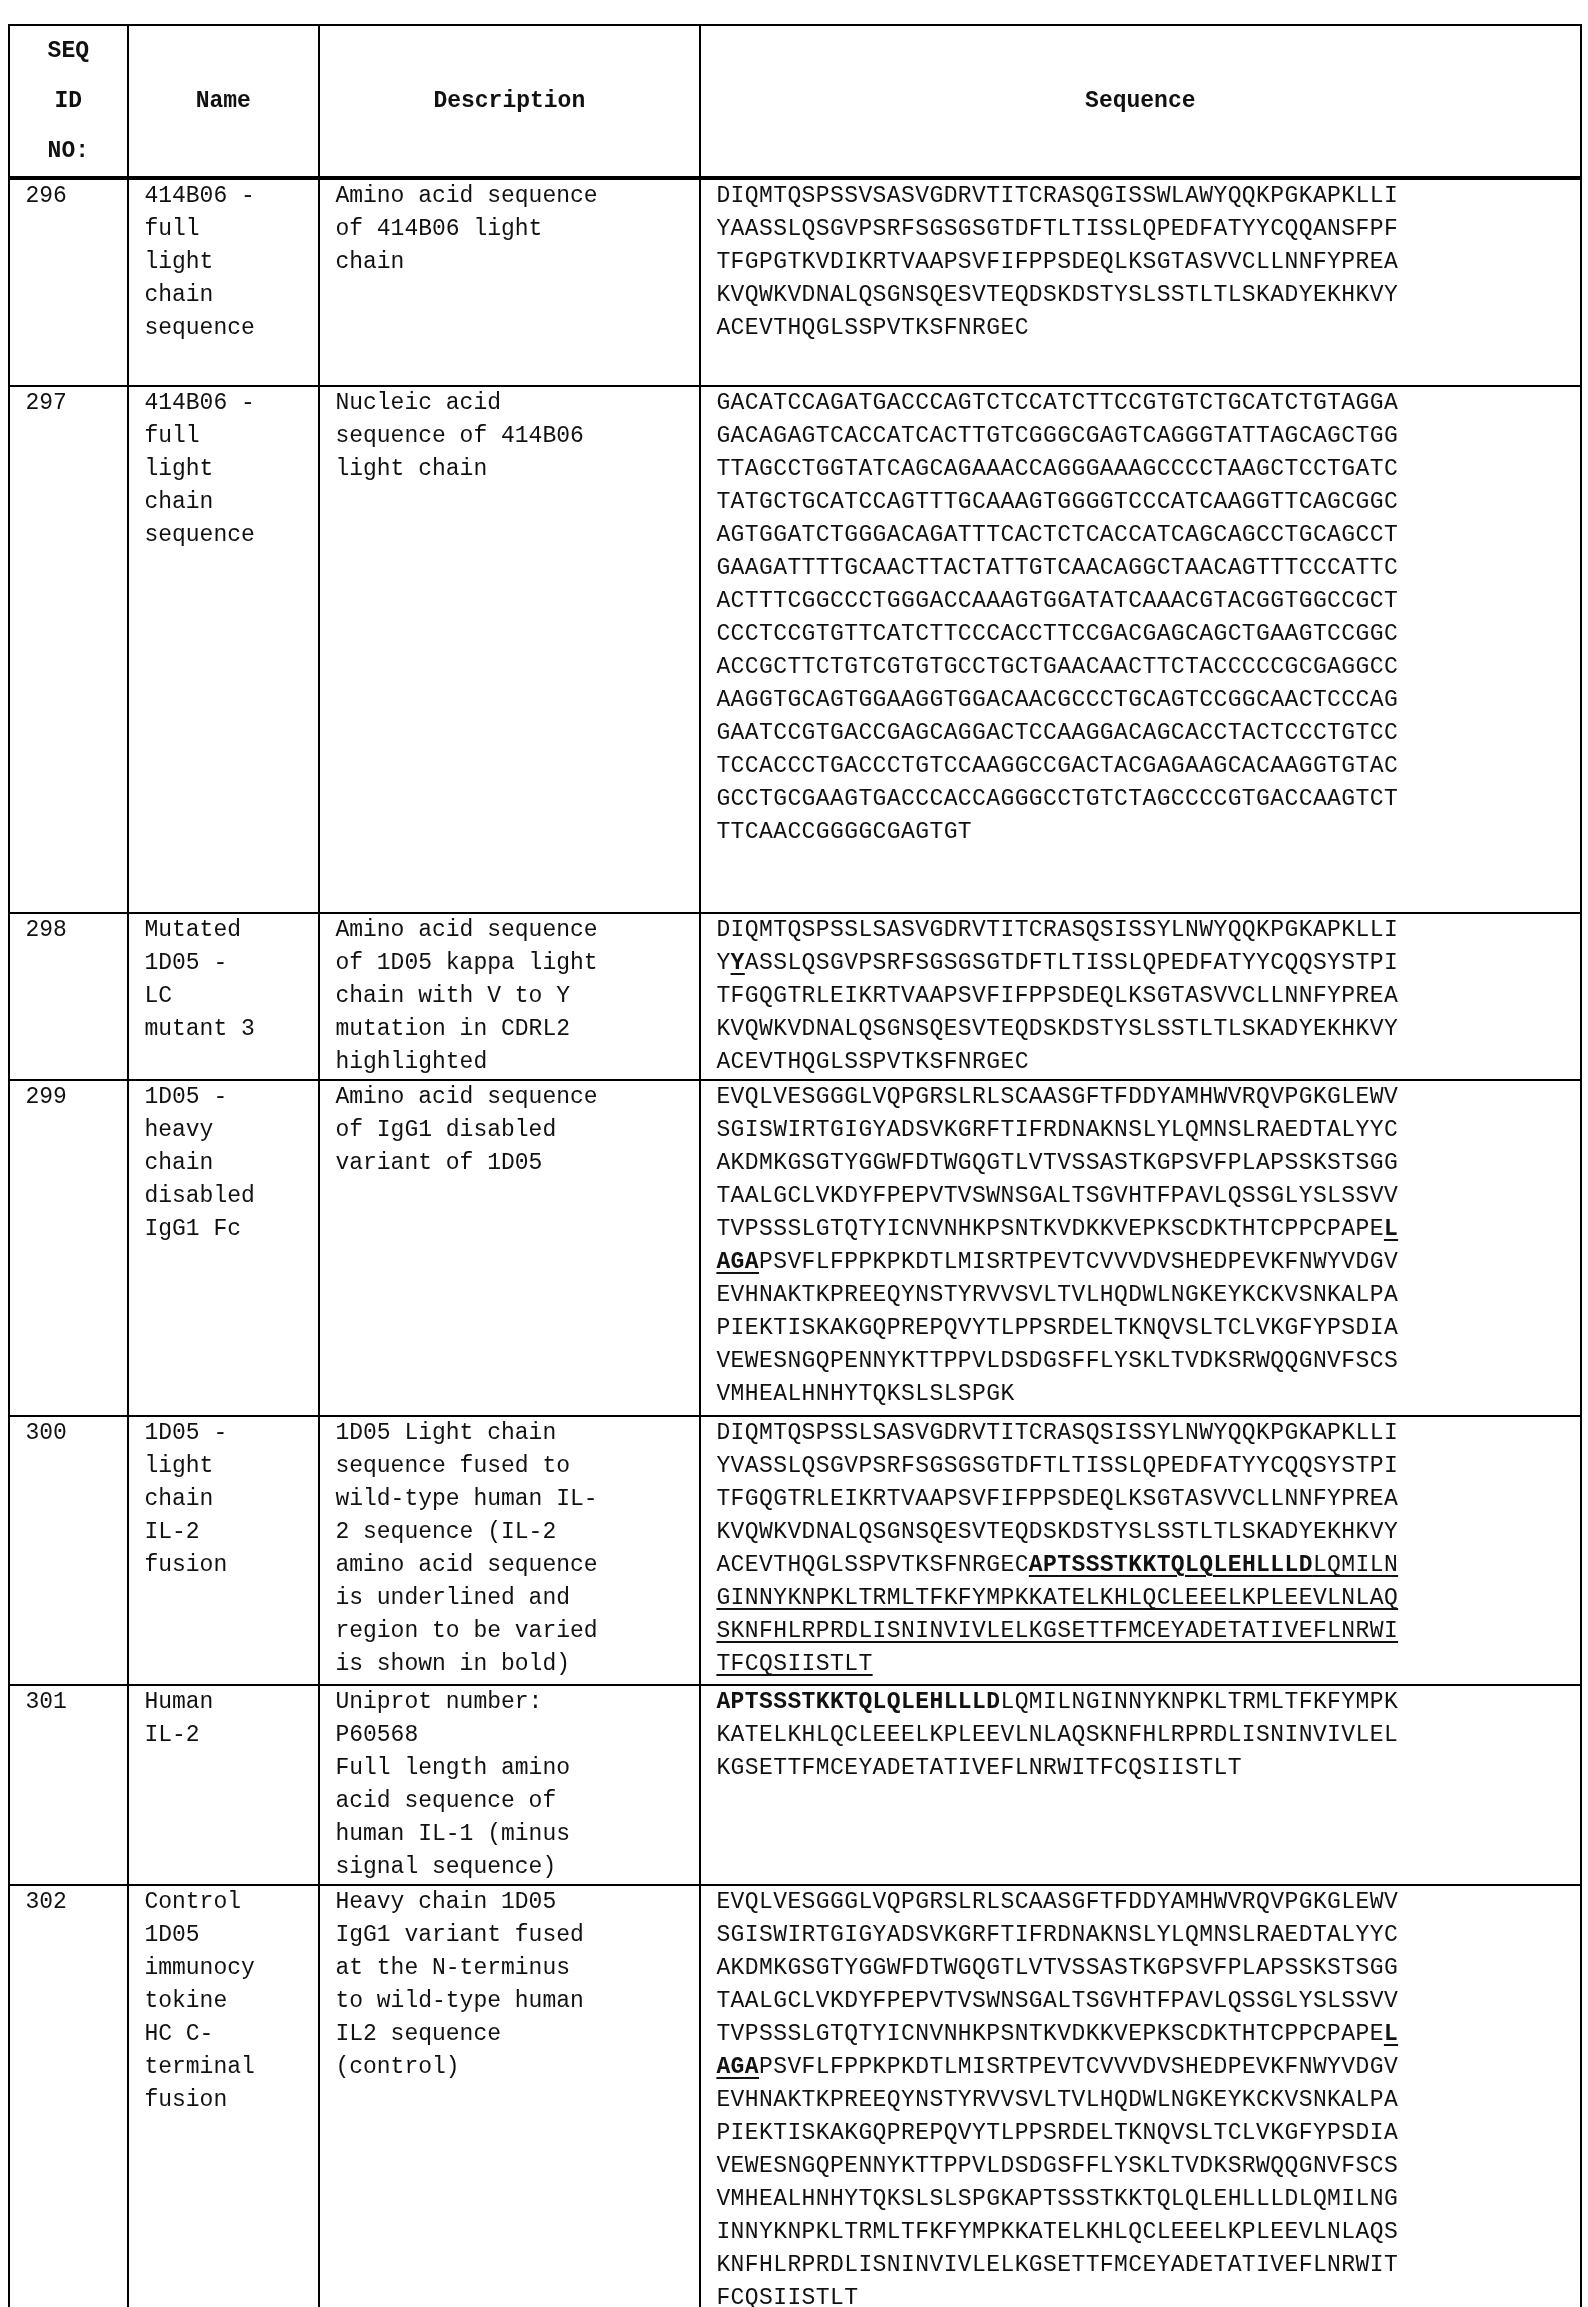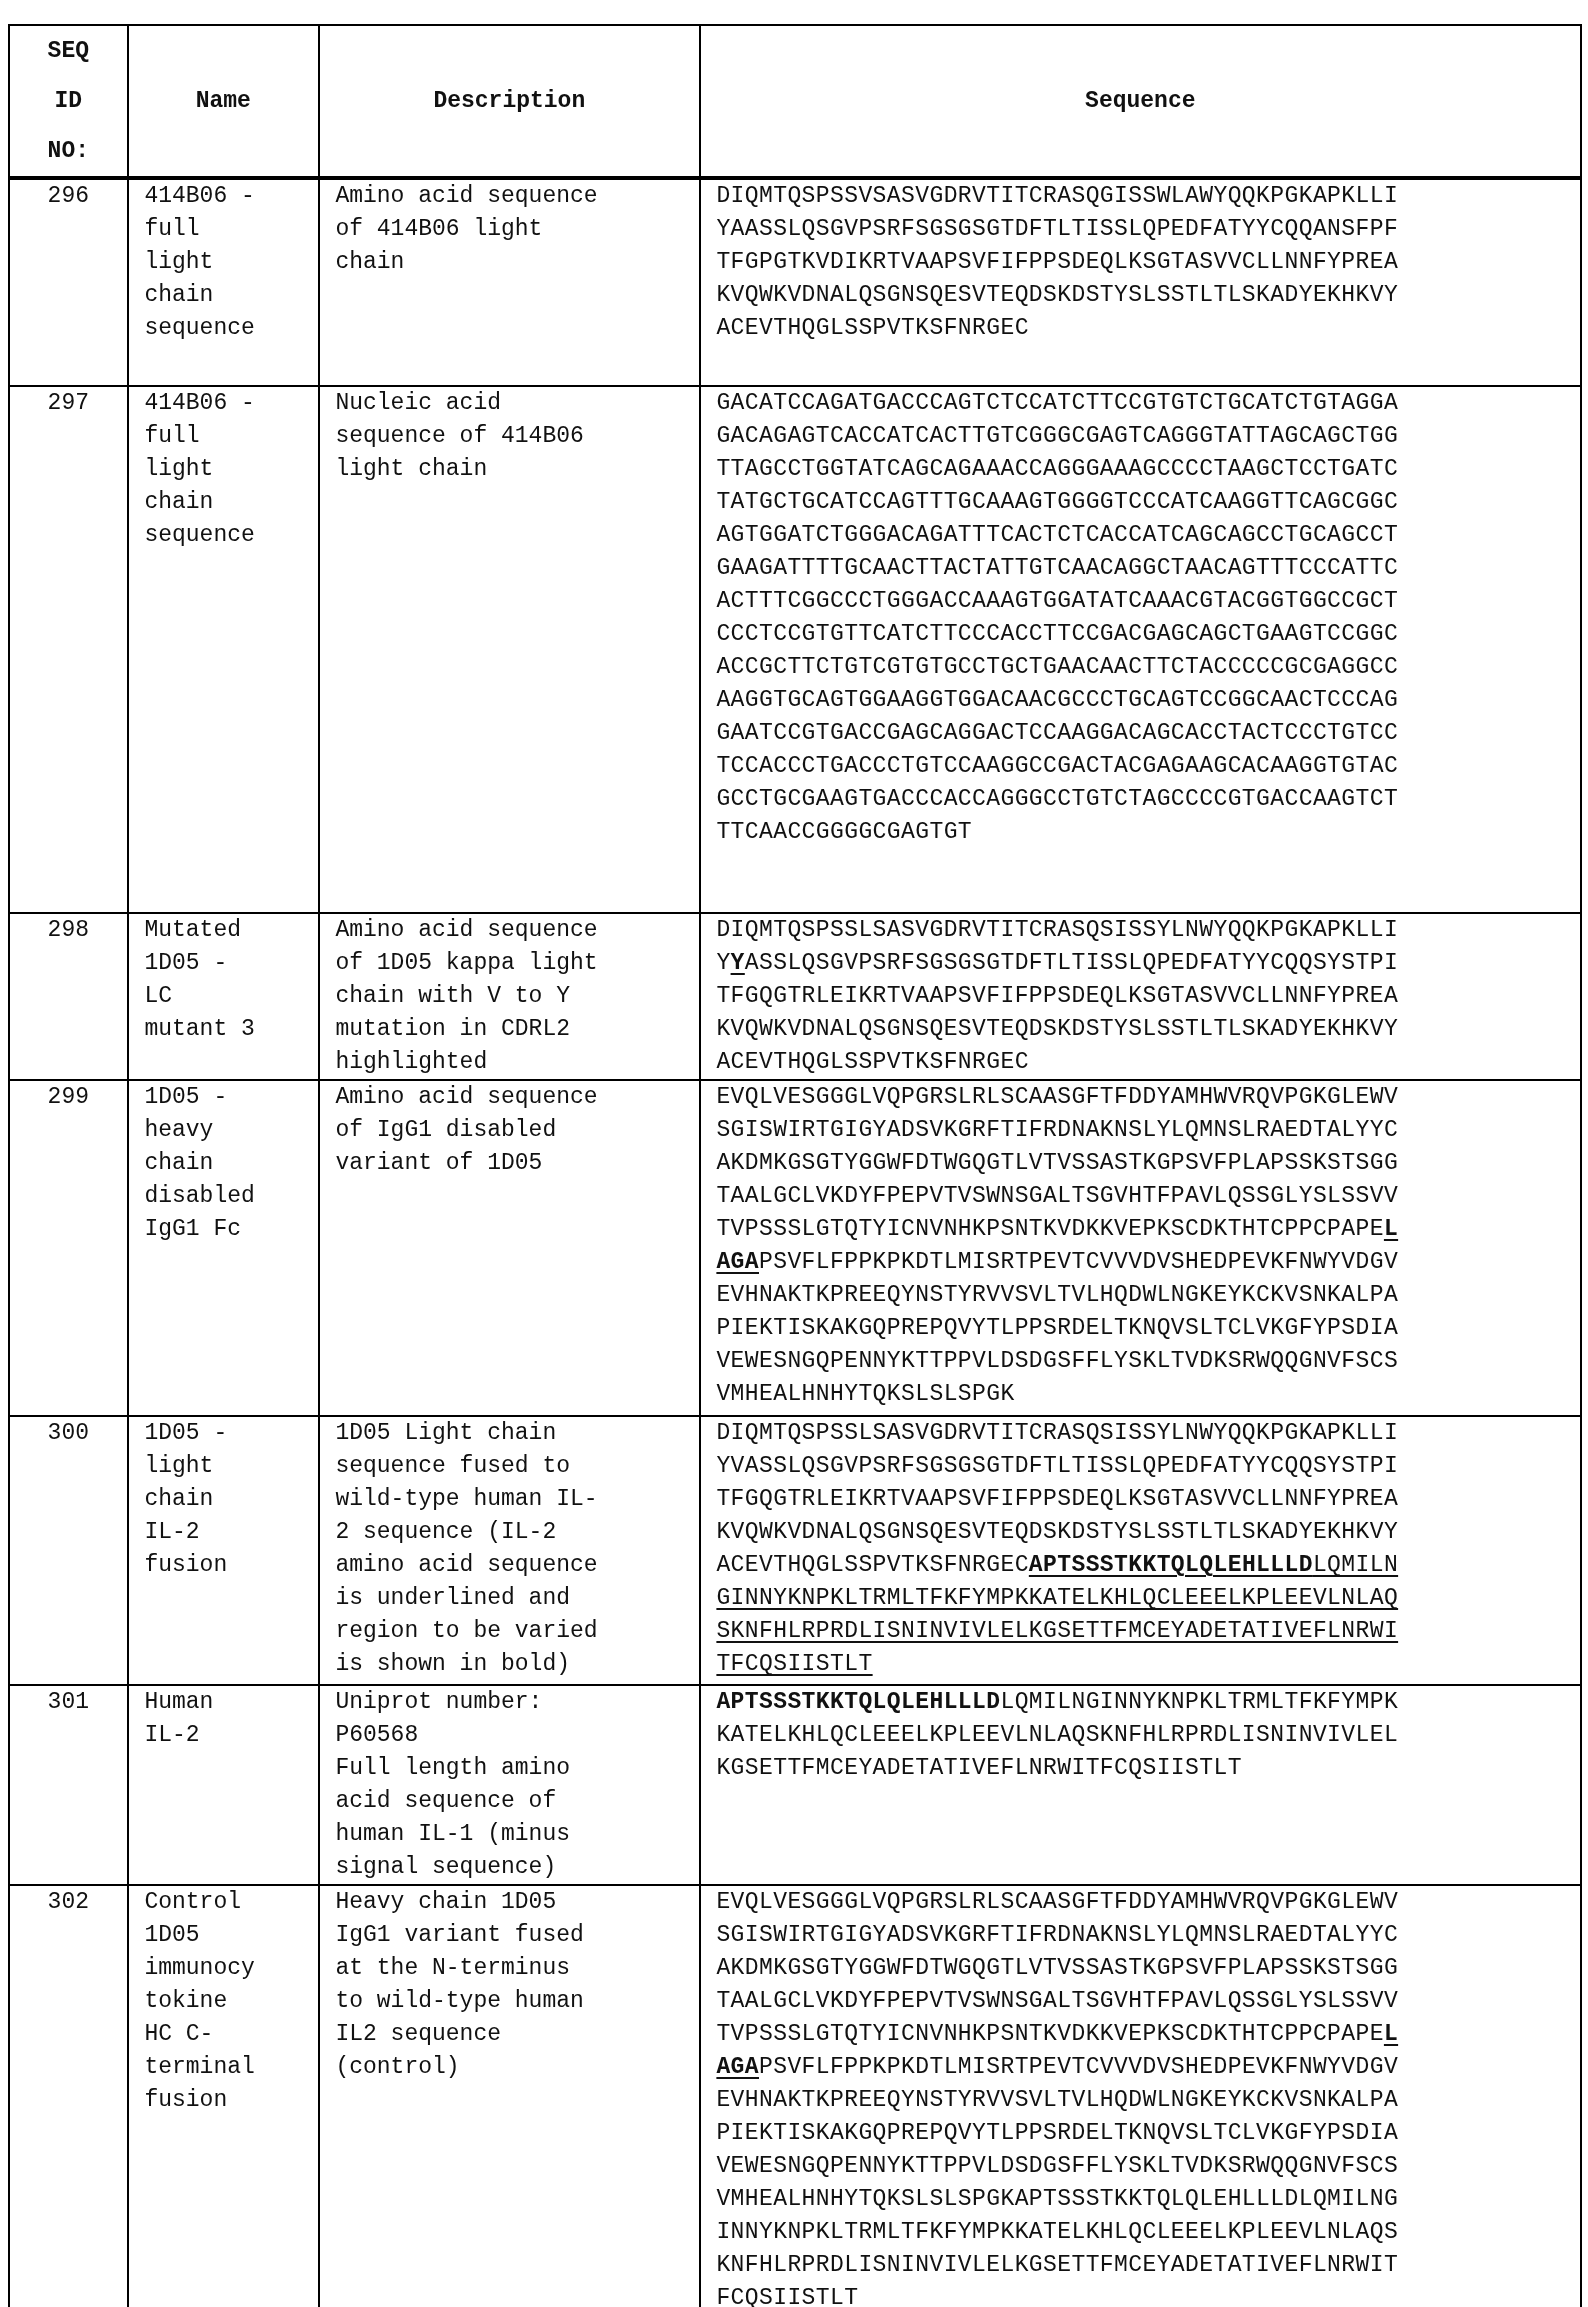--- a/index.html
+++ b/index.html
@@ -28,21 +28,21 @@
     line-height: 50px;
     height: 147px;
   }
   table.seq thead th.id-head { line-height: 50px; }
   table.seq thead th .hline { display: block; }
   table.seq thead tr { border-bottom: 4.7px solid #000; }
   col.c-id { width: 119px; }
   col.c-name { width: 191px; }
   col.c-desc { width: 381px; }
   col.c-seq { width: 881px; }
-  td.c-id { text-align: center; padding: 0 3.1px; }
+  td.c-id { text-align: left; padding: 0 3.1px; }
   td.c-name { white-space: pre-line; word-break: normal; }
   td.c-desc { white-space: pre-line; word-break: normal; }
   td.c-seq { padding-left: 17px; padding-right: 9.4px; margin-top: 36px; }
   .seq-line { display: block; white-space: pre; letter-spacing: 0.4px; }
   .seq-line .b { font-weight: bold; }
   .seq-line .u { text-decoration: underline; text-decoration-thickness: 2.3px; text-underline-offset: 3.9px; }
   tr.r296 td { height: 205px; }
   tr.r297 td { height: 525px; }
   tr.r298 td { height: 162px; }
   tr.r299 td { height: 334px; }

